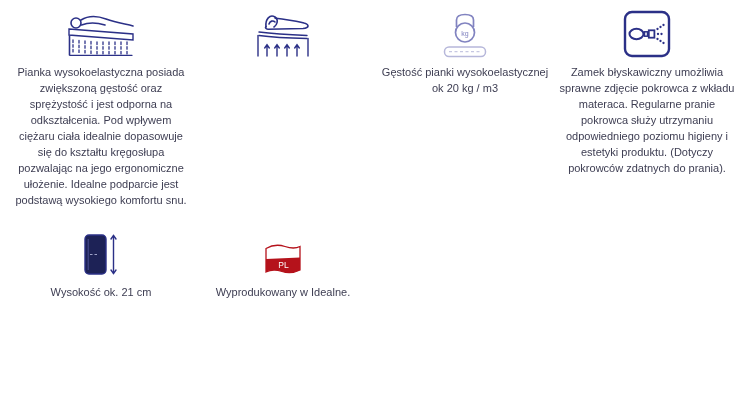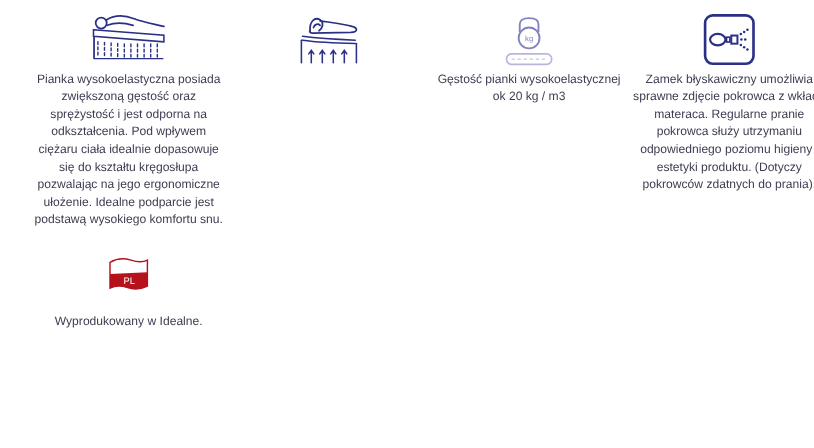--- a/index.html
+++ b/index.html
@@ -12,34 +12,34 @@
     width: 740px;
     height: 407px;
     background: #ffffff;
     overflow: hidden;
     box-sizing: border-box;
   }
   .features-grid {
     display: grid;
     grid-template-columns: repeat(4, 182px);
     row-gap: 12px;
-    padding-left: 26px;
+    padding-left: 10px;
     box-sizing: border-box;
   }
   .feature-cell {
     display: flex;
     flex-direction: column;
     align-items: center;
   }
   .icon-box {
     height: 46px;
     margin-top: 12px;
     margin-bottom: 6px;
     display: flex;
-    align-items: flex-start;
+    align-items: flex-end;
     justify-content: center;
   }
   .feature-text {
     margin: 0;
     width: 178px;
     font-size: 11px;
     line-height: 16px;
     text-align: center;
     color: #3d3d52;
   }
@@ -118,20 +118,35 @@
             <circle cx="37.5" cy="31" r="1.15"></circle>
             <circle cx="40.5" cy="33" r="1.15"></circle>
             <circle cx="35" cy="24" r="1.15"></circle>
             <circle cx="38.5" cy="24" r="1.15"></circle>
           </g>
         </svg>
       </div>
       <p class="feature-text">Zamek błyskawiczny umożliwia sprawne zdjęcie pokrowca z wkładu materaca. Regularne pranie pokrowca służy utrzymaniu odpowiedniego poziomu higieny i estetyki produktu. (Dotyczy pokrowców zdatnych do prania).</p>
     </div>
 
+    <div class="feature-cell">
+      <div class="icon-box">
+        <svg width="36" height="46" viewBox="0 0 36 46" fill="none">
+          <rect x="2" y="3" width="21" height="39" rx="4" fill="#1d2256" stroke="#2b3087" stroke-width="1.4"></rect>
+          <path d="M5.2 7 V 38" stroke="#4a4f94" stroke-width="1"></path>
+          <line x1="7" y1="22.5" x2="16" y2="22.5" stroke="#9fa3c9" stroke-width="1.2" stroke-dasharray="2.5 2"></line>
+          <g stroke="#2b3087" stroke-width="1.4" stroke-linecap="round">
+            <line x1="30.5" y1="4" x2="30.5" y2="41"></line>
+            <path d="M28 7 L 30.5 3.5 L 33 7"></path>
+            <path d="M28 38 L 30.5 41.5 L 33 38"></path>
+          </g>
+        </svg>
+      </div>
+      <p class="feature-text">Wysokość ok. 21 cm</p>
+    </div>
 
     <div class="feature-cell">
       <div class="icon-box">
         <svg width="40" height="36" viewBox="0 0 40 36" fill="none">
           <path d="M3 6.5 C 9 3, 16 2.5, 22 4.5 C 28 6.5, 33 6.5, 37 4.5 L 37 28 C 31 31, 25 31.5, 19 29.5 C 13 27.5, 8 27.5, 3 30 Z" fill="#ffffff" stroke="#b5121b" stroke-width="1.3"></path>
           <path d="M3 17 L 37 15.5 L 37 28 C 31 31, 25 31.5, 19 29.5 C 13 27.5, 8 27.5, 3 30 Z" fill="#b5121b"></path>
           <text x="20.5" y="25.8" text-anchor="middle" font-size="8.5" fill="#ffffff">PL</text>
         </svg>
       </div>
       <p class="feature-text">Wyprodukowany w Idealne.</p>

